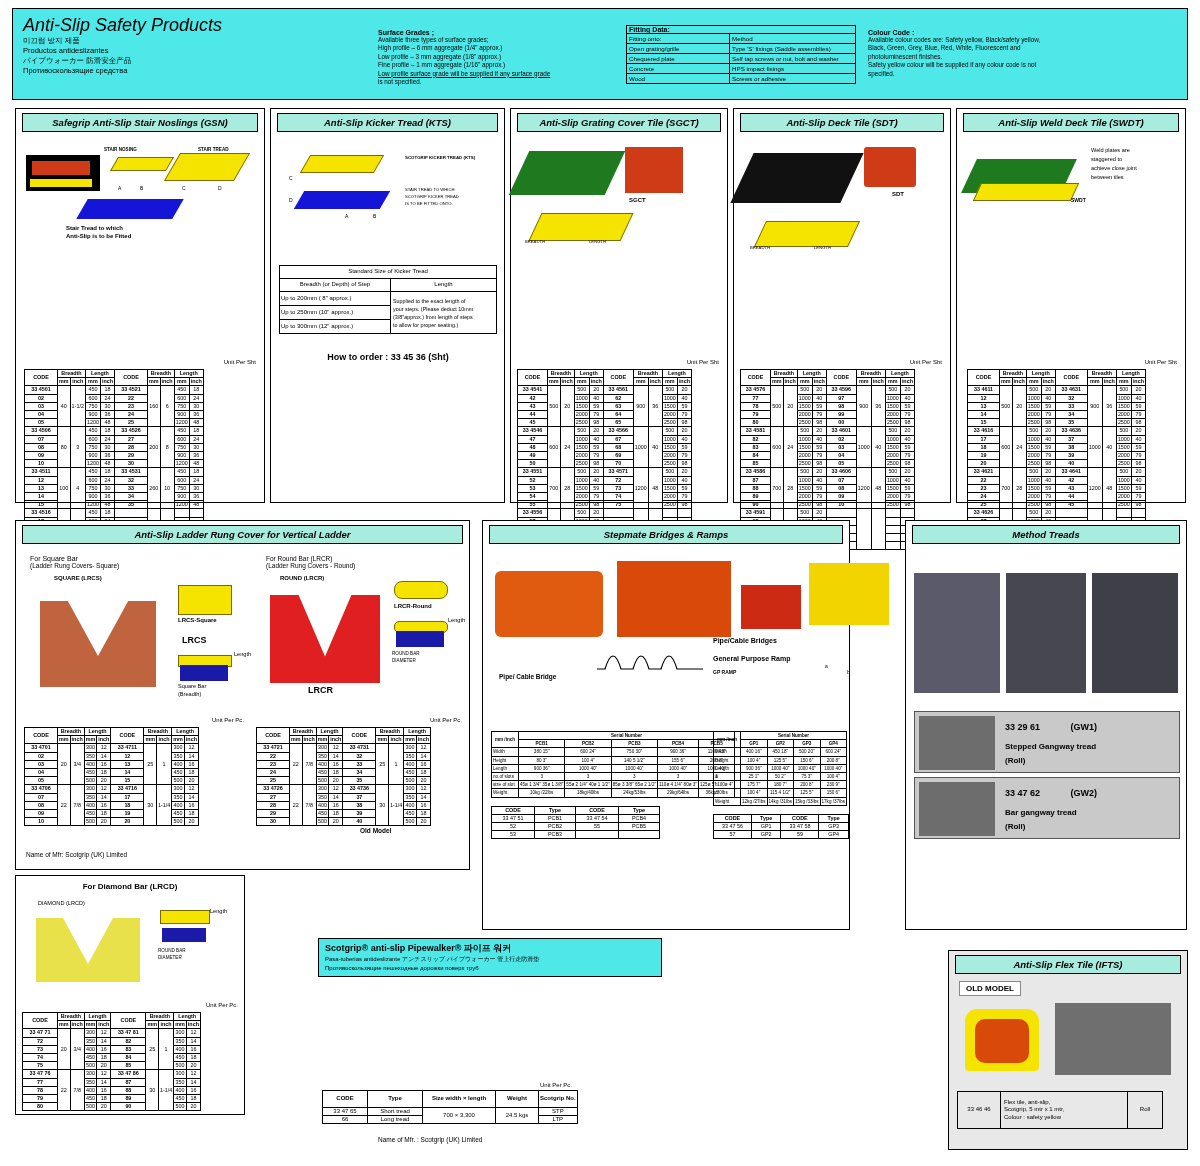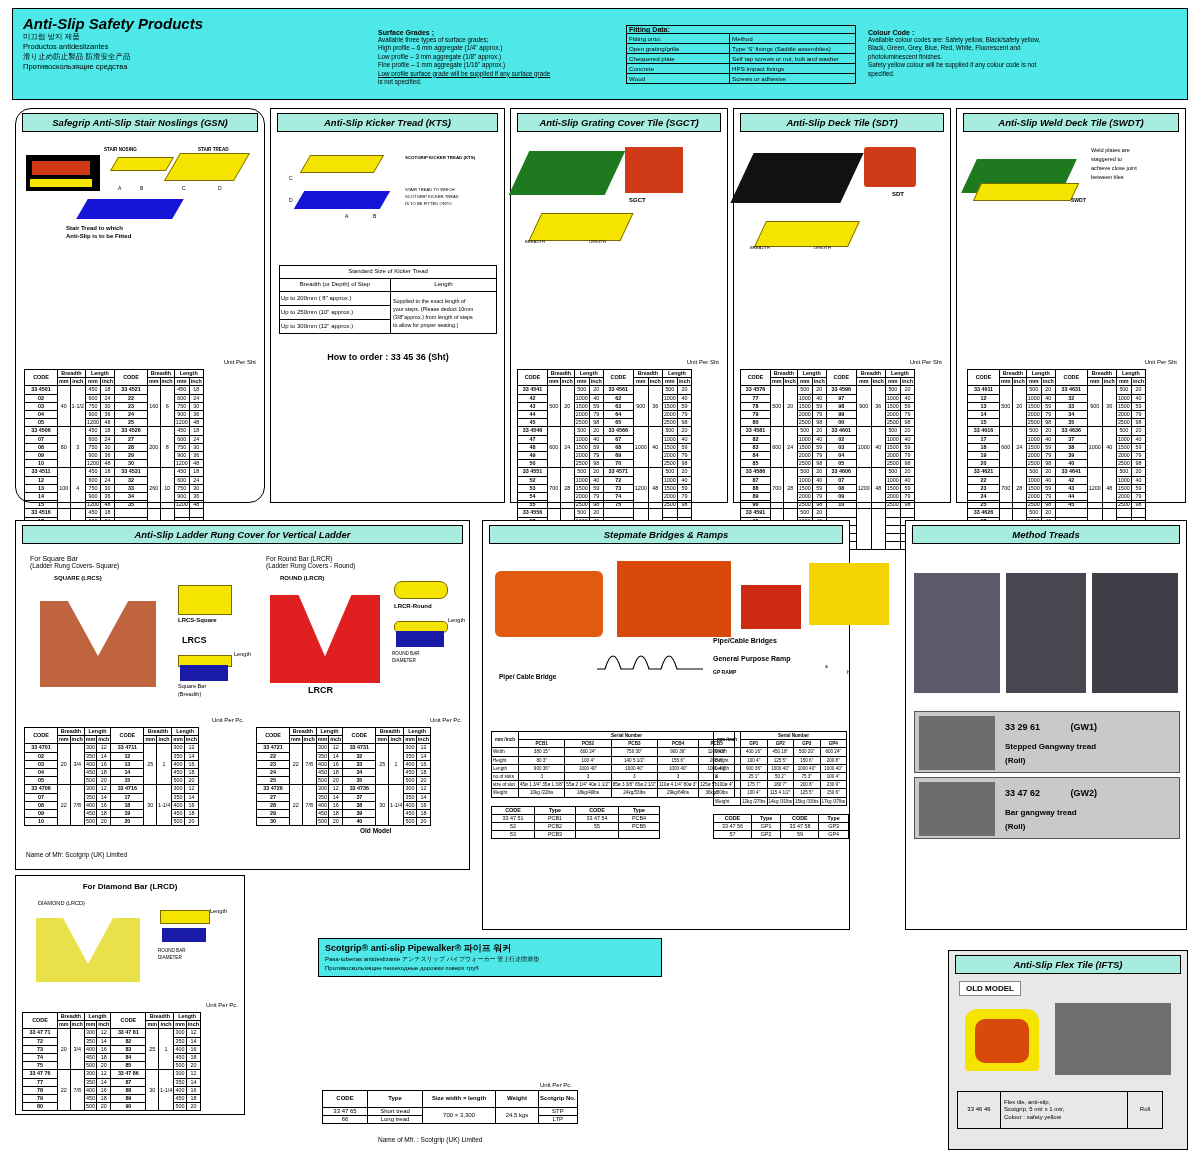--- a/index.html
+++ b/index.html
@@ -13,21 +13,21 @@
     overflow:hidden;
   }
   .page{position:relative;width:1200px;height:1166px;}
   .abs{position:absolute;box-sizing:border-box;}
 
   
   .header{
     left:12px;top:8px;width:1176px;height:92px;
     background:#4fe8e8;border:1px solid #000;
   }
-  .hdr-title{font-size:15px;font-weight:bold;font-style:italic;}
+  .hdr-title{font-size:18px;font-weight:normal;font-style:italic;}
   .hdr-sub{font-size:7.5px;line-height:10px;}
   .hdr-label{font-size:7px;font-weight:bold;}
   .mini-table{border-collapse:collapse;font-size:6.2px;width:100%;}
   .mini-table td{border:1px solid #000;padding:0 2px;line-height:9px;}
 
   
   .panel{border:1px solid #000;background:#fff;}
   .panel-title{
     background:#a8ecdf;border:1px solid #000;
     font-weight:bold;font-style:italic;font-size:9.5px;
@@ -49,21 +49,21 @@
 </head>
 <body>
 
 <div class="page">
 
   <div class="abs header">
     <div class="abs" style="left:10px;top:6px;width:300px;">
       <div class="hdr-title">Anti-Slip Safety Products</div>
       <div class="hdr-sub">미끄럼 방지 제품</div>
       <div class="hdr-sub">Productos antideslizantes</div>
-      <div class="hdr-sub">滑り止め防止製品    防滑安全产品</div>
+      <div class="hdr-sub">パイプウォーカー    防滑安全产品</div>
       <div class="hdr-sub">Противоскользящие средства</div>
     </div>
 
     <div class="abs" style="left:365px;top:20px;width:235px;">
       <div class="hdr-label">Surface Grades ;</div>
       <div style="font-size:6.3px;line-height:8.4px;">
         <div>Available three types of surface grades;</div>
         <div>High profile – 6 mm aggregate (1/4" approx.)</div>
         <div>Low profile – 3 mm aggregate (1/8" approx.)</div>
         <div>Fine profile – 1 mm aggregate (1/16" approx.)</div>
@@ -105,21 +105,21 @@
       <div style="font-size:6.3px;line-height:8.4px;">
         <div>Available colour codes are: Safety yellow, Black/safety yellow,</div>
         <div>Black,  Green, Grey,  Blue,  Red,  White,   Fluorescent and</div>
         <div>photoluminescent finishes.</div>
         <div>Safety yellow colour will be supplied if any colour code is not</div>
         <div>specified.</div>
       </div>
     </div>
   </div>
 
-  <div class="abs panel" style="left:15px;top:108px;width:250px;height:395px;border-radius:16px;">
+  <div class="abs panel" style="left:15px;top:108px;width:250px;height:395px;">
     <div class="panel-title" style="margin:4px 6px 0 6px;">Safegrip Anti-Slip Stair Noslings   (GSN)</div>
     <div class="abs" style="left:6px;top:28px;width:236px;height:110px;">
       <div class="ph" style="left:4px;top:18px;width:74px;height:36px;background:#000;"></div>
       <div class="ph" style="left:10px;top:24px;width:58px;height:14px;background:#cf3b16;"></div>
       <div class="ph" style="left:8px;top:42px;width:62px;height:8px;background:#f5e400;"></div>
       <div class="ph yellowbar" style="left:92px;top:20px;width:54px;height:12px;transform:skewX(-30deg);"></div>
       <div class="ph yellowbar" style="left:150px;top:16px;width:68px;height:26px;transform:skewX(-30deg);"></div>
       <div class="ph" style="left:60px;top:62px;width:96px;height:20px;background:#1515d8;transform:skewX(-30deg);"></div>
       <div style="position:absolute;left:82px;top:10px;font-size:4.6px;font-weight:bold;">STAIR NOSING</div>
       <div style="position:absolute;left:176px;top:10px;font-size:4.6px;font-weight:bold;">STAIR TREAD</div>

